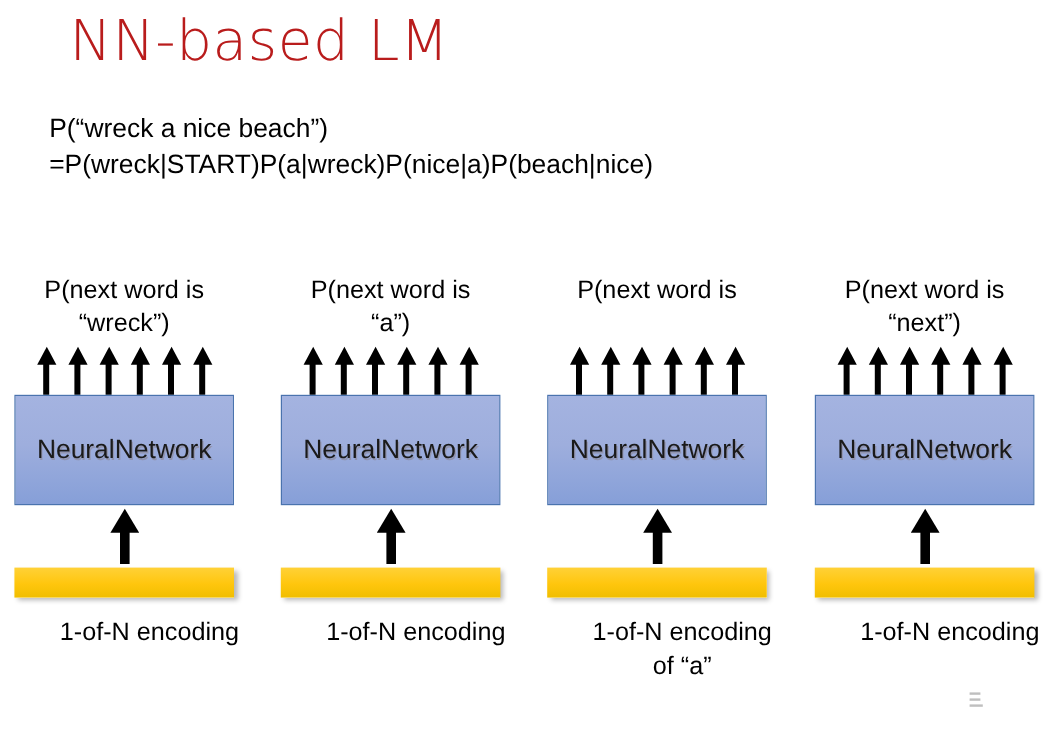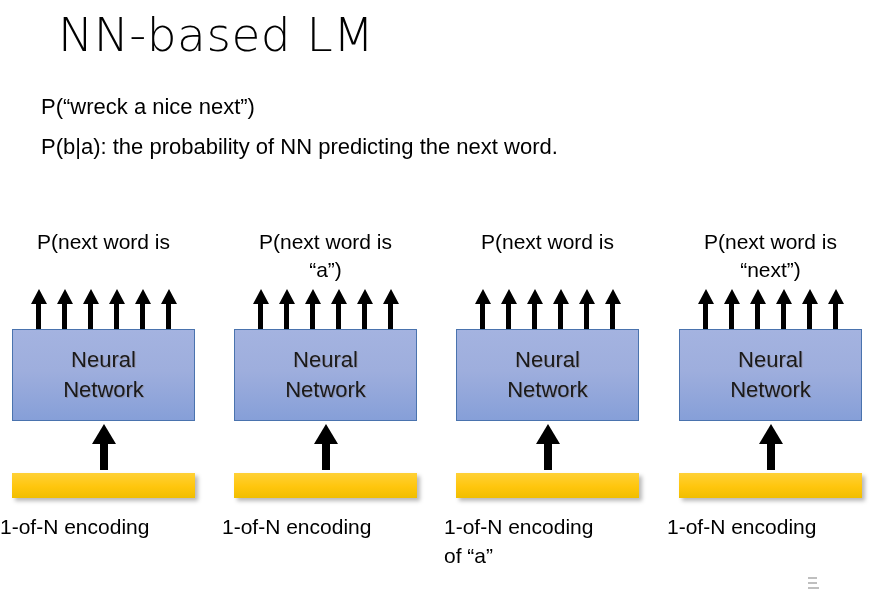--- a/index.html
+++ b/index.html
@@ -17,21 +17,21 @@
   }
 
   
   #slide-title {
     position: absolute;
     left: 58px;
     top: 7px;
     font-size: 47px;
     font-weight: 300;
     letter-spacing: 0.5px;
-    color: #000000;
+    color: #b91c1c;
     white-space: nowrap;
     font-family: "DejaVu Sans", "Liberation Sans", sans-serif;
   }
 
   
   #formula-block {
     position: absolute;
     left: 41px;
     top: 92px;
     width: 800px;
@@ -111,21 +111,21 @@
 
   
   .nn-box {
     position: relative;
     margin: 0 12px;
     height: 92px;
     background: linear-gradient(to bottom, #a4b3e0 0%, #9eaedd 45%, #869fd8 100%);
     border: 1px solid #4a73ae;
     box-sizing: border-box;
     display: flex;
-    flex-direction: column;
+    flex-direction: row;
     align-items: center;
     justify-content: center;
   }
   .nn-box span {
     font-size: 22px;
     line-height: 30px;
     color: #1a1a1a;
     text-shadow: 1px 1px 0 rgba(120,80,40,0.25);
   }
 
@@ -166,24 +166,25 @@
   .encoding-bar {
     margin: 0 12px;
     height: 25px;
     background: linear-gradient(to bottom, #ffd137 0%, #ffc60d 55%, #f0be00 100%);
     box-shadow: 3px 3px 4px rgba(0,0,0,0.28);
   }
 
   
   .bottom-label {
     margin-top: 14px;
-    text-align: left;
+    text-align: center;
     font-size: 21px;
     line-height: 29px;
     color: #000000;
+    padding-left: 42px;
   }
 
   
   #cursor-artifact {
     position: absolute;
     left: 808px;
     top: 576px;
     width: 11px;
     height: 13px;
     opacity: 0.38;
@@ -196,29 +197,30 @@
   #cursor-artifact i:nth-child(1) { left: 0; top: 1px; width: 9px; height: 2px; }
   #cursor-artifact i:nth-child(2) { left: 0; top: 6px; width: 9px; height: 2px; }
   #cursor-artifact i:nth-child(3) { left: 0; top: 11px; width: 11px; height: 2px; }
 </style>
 </head>
 <body>
 
 <div id="slide-title">NN-based LM</div>
 
 <div id="formula-block">
-  <div class="formula-line">P(“wreck a nice next”)</div>
-  <div class="formula-line" id="formula-line-3">P(b|a): the probability of NN predicting the next word.</div>
+  <div class="formula-line">P(“wreck a nice beach”)</div>
+  <div class="formula-line">=P(wreck|START)P(a|wreck)P(nice|a)P(beach|nice)</div>
 </div>
 
 <div id="columns">
 
   <div class="column col-0">
     <div class="top-label">
       <div>P(next word is</div>
+      <div>“wreck”)</div>
     </div>
     <div class="arrow-row">
       <span class="up-arrow"></span>
       <span class="up-arrow"></span>
       <span class="up-arrow"></span>
       <span class="up-arrow"></span>
       <span class="up-arrow"></span>
       <span class="up-arrow"></span>
     </div>
     <div class="nn-box">

